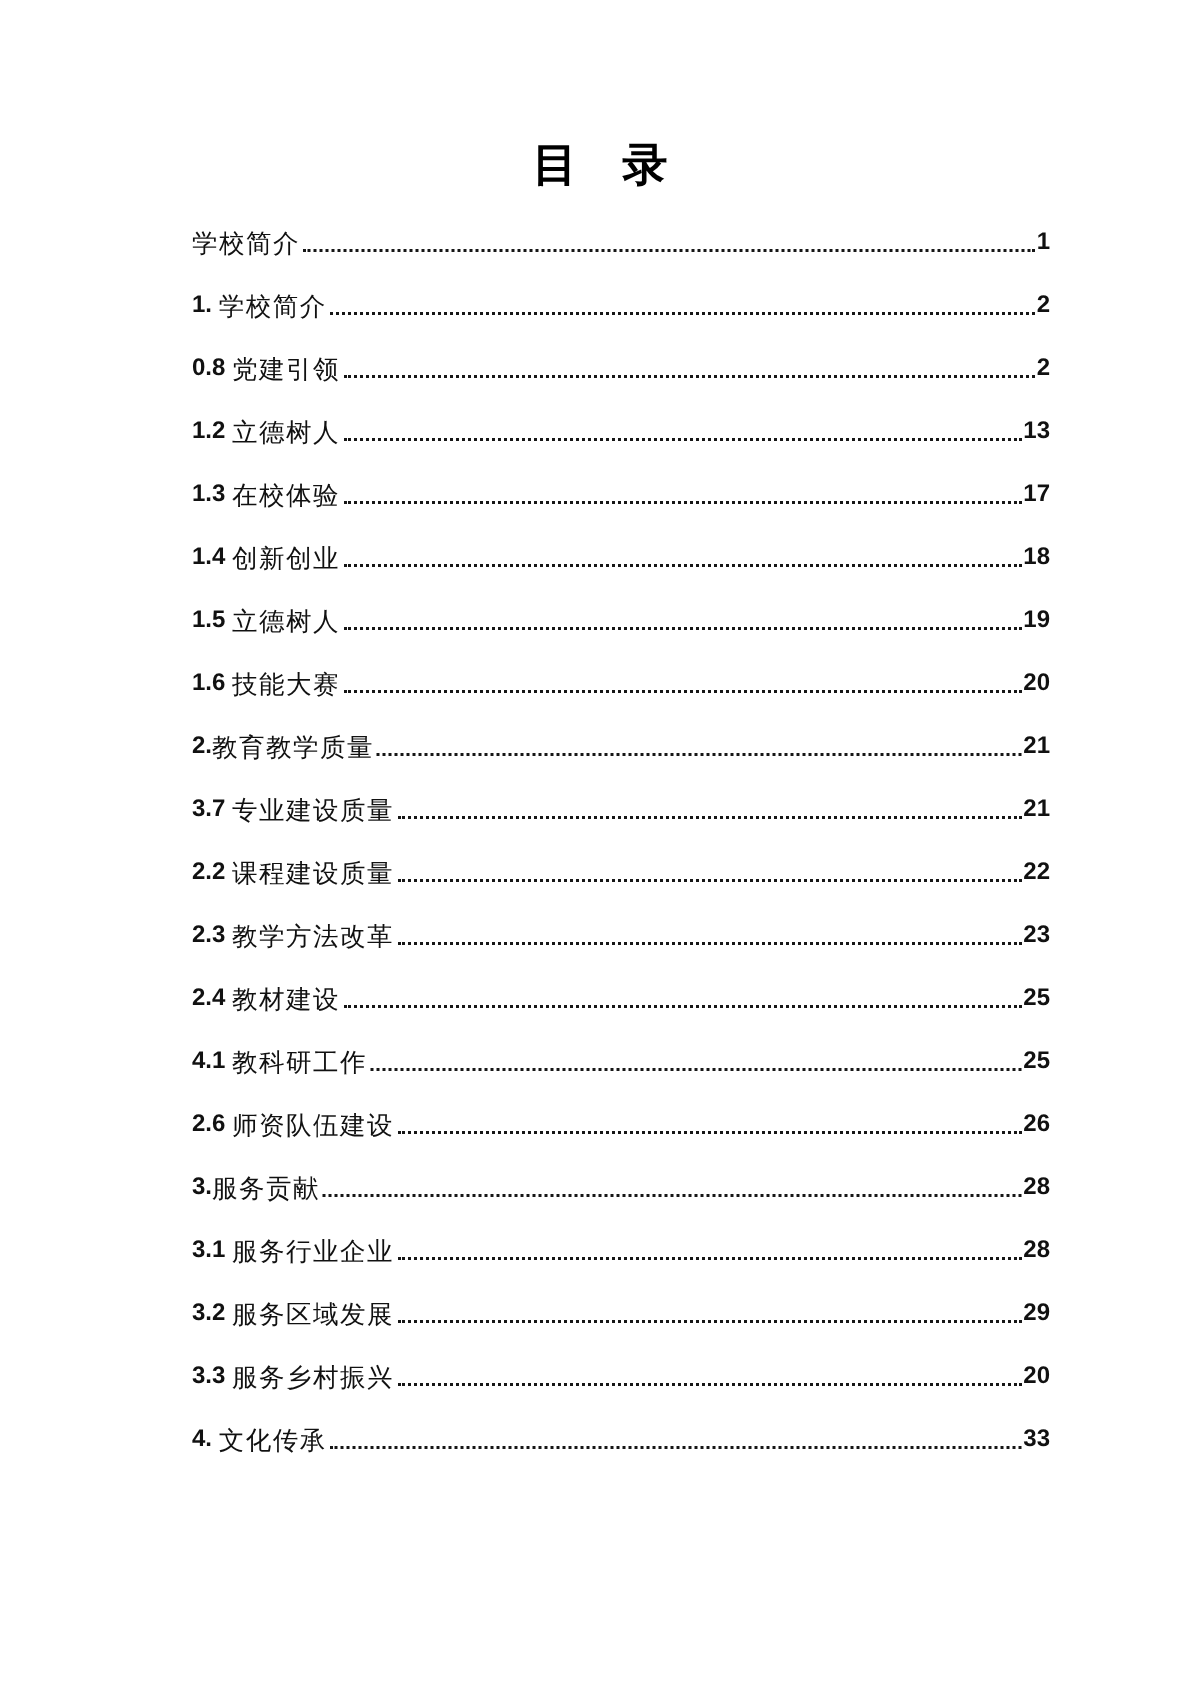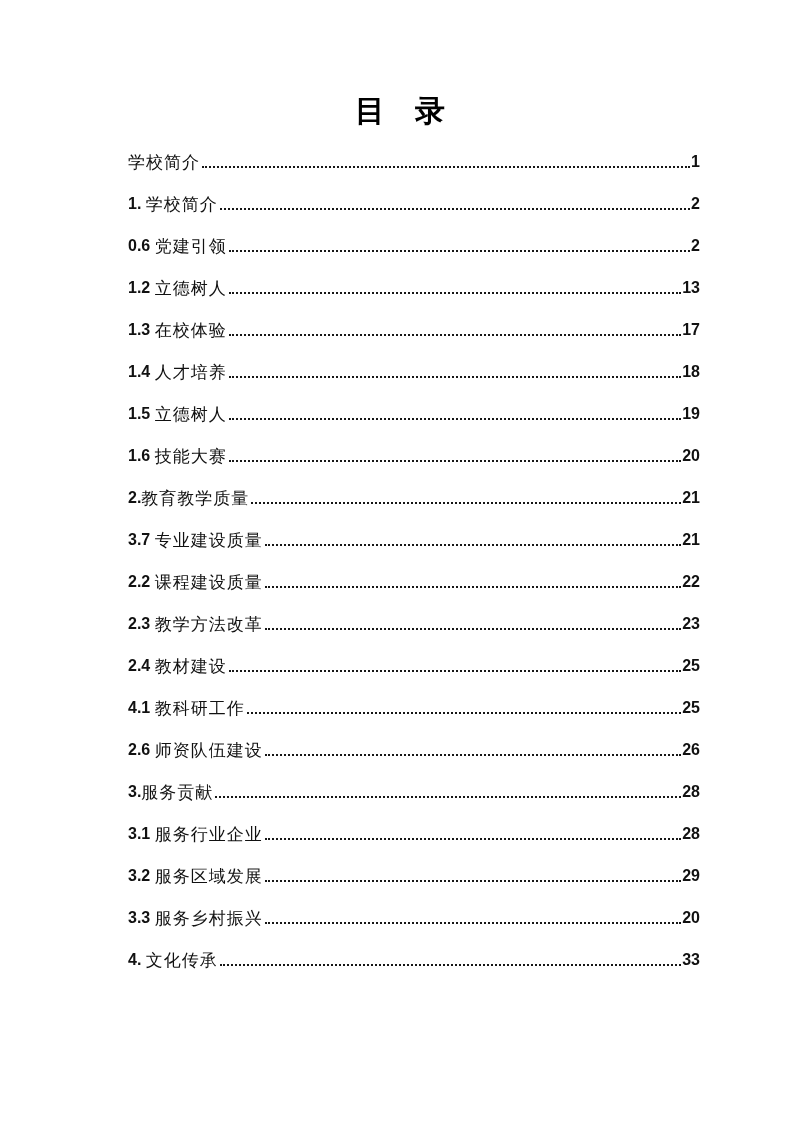--- a/index.html
+++ b/index.html
@@ -82,21 +82,21 @@
   </div>
 
   <div class="toc-row">
     <span class="toc-num">1. </span>
     <span class="toc-label">学校简介</span>
     <span class="toc-dots"></span>
     <span class="toc-page">2</span>
   </div>
 
   <div class="toc-row">
-    <span class="toc-num">0.6 </span>
+    <span class="toc-num">0.8 </span>
     <span class="toc-label">党建引领</span>
     <span class="toc-dots"></span>
     <span class="toc-page">2</span>
   </div>
 
   <div class="toc-row">
     <span class="toc-num">1.2 </span>
     <span class="toc-label">立德树人</span>
     <span class="toc-dots"></span>
     <span class="toc-page">13</span>
@@ -104,21 +104,21 @@
 
   <div class="toc-row">
     <span class="toc-num">1.3 </span>
     <span class="toc-label">在校体验</span>
     <span class="toc-dots"></span>
     <span class="toc-page">17</span>
   </div>
 
   <div class="toc-row">
     <span class="toc-num">1.4 </span>
-    <span class="toc-label">人才培养</span>
+    <span class="toc-label">创新创业</span>
     <span class="toc-dots"></span>
     <span class="toc-page">18</span>
   </div>
 
   <div class="toc-row">
     <span class="toc-num">1.5 </span>
     <span class="toc-label">立德树人</span>
     <span class="toc-dots"></span>
     <span class="toc-page">19</span>
   </div>

